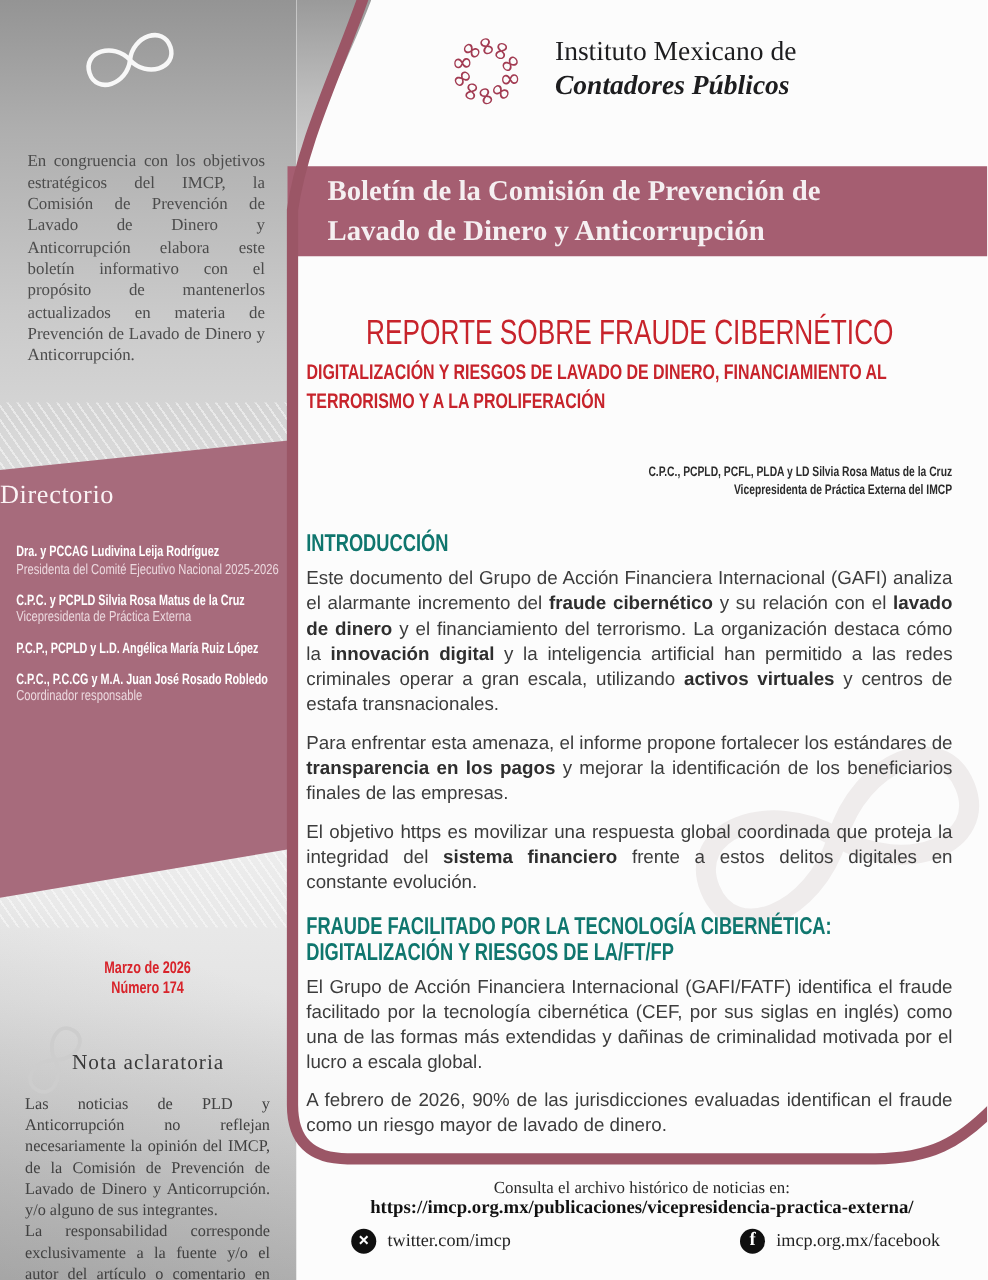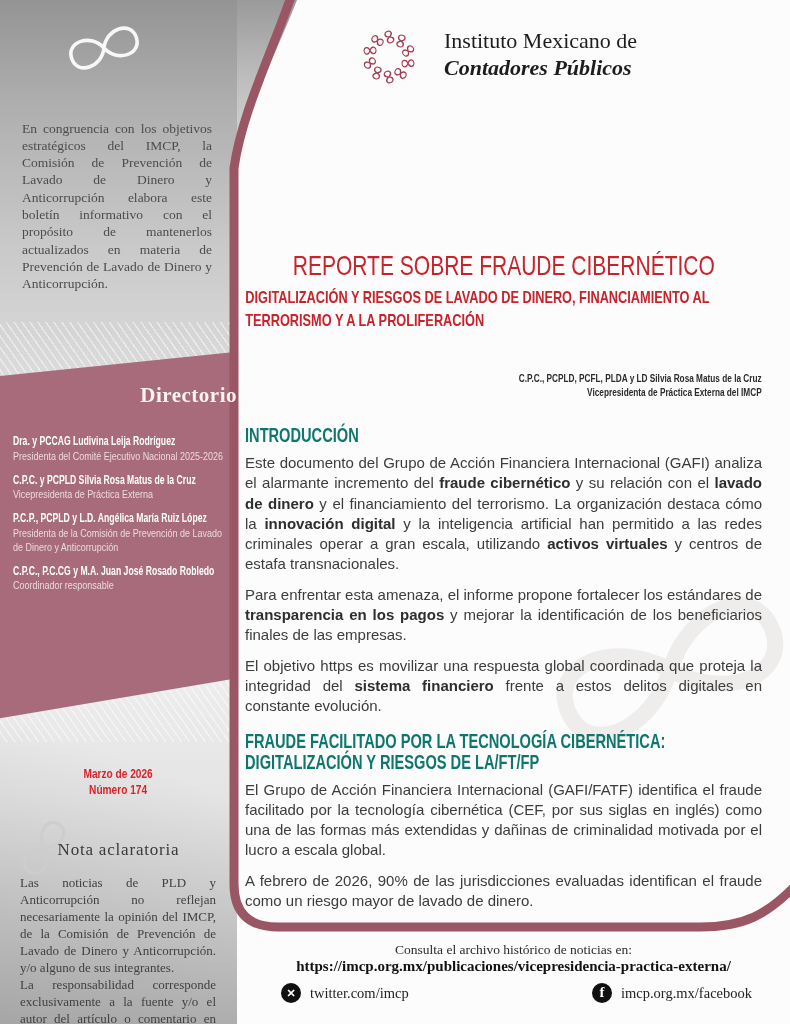--- a/index.html
+++ b/index.html
@@ -18,22 +18,22 @@
   .stripeB{top:672px;height:70px;}
   .maroon-block{left:0;top:348px;width:237px;height:372px;background:#a76b7c;z-index:0;
     clip-path:polygon(0 7.5%,100% 1%,100% 88.8%,0 99.5%);}
   .wedge{left:237px;top:0;width:60px;height:140px;z-index:0;
     background:linear-gradient(180deg,#9a9a9a 0%,#bdbdbd 55%,#d2d2d2 100%);
     clip-path:path('M0 140 L0 0 L60 0 C40 52 14 102 0 140 Z');}
 
   .intro{left:22px;top:106px;width:190px;z-index:3;
     font-family:"Liberation Serif",serif;font-size:13.5px;line-height:17.3px;color:#4c4c4c;
     text-align:justify;}
-  .dir-title{left:0;top:383px;width:237px;text-align:right;z-index:3;
-    font-family:"Liberation Serif",serif;font-weight:bold;font-size:21px;color:#fbf3f5;letter-spacing:.5px;}
+  .dir-title{left:0;top:383px;width:237px;text-align:left;z-index:3;
+    font-family:"Liberation Serif",serif;font-weight:normal;font-size:21px;color:#fbf3f5;letter-spacing:.5px;}
   .dir-entries{left:13px;top:434px;width:214px;z-index:3;color:#fff;}
   .dir-entry{margin-bottom:10px;}
   .dir-name{font-weight:bold;font-size:12px;line-height:14.5px;}
   .dir-role{font-size:11.5px;line-height:14px;color:#ecd9df;}
   .issue{left:0;top:766px;width:237px;text-align:center;z-index:3;
     font-weight:bold;font-size:13.5px;line-height:15.5px;color:#d8232a;}
   .nota-title{left:0;top:840px;width:237px;text-align:center;z-index:3;
     font-family:"Liberation Serif",serif;font-size:17px;color:#3a3a3a;letter-spacing:.8px;}
   .disclaimer{left:20px;top:874px;width:196px;z-index:3;
     font-family:"Liberation Serif",serif;font-size:13px;line-height:17px;color:#414141;text-align:justify;}
@@ -122,21 +122,20 @@
       <div class="dir-entry">
         <div class="dir-name"><span class="cx72">Dra. y PCCAG Ludivina Leija Rodríguez</span></div>
         <div class="dir-role"><span class="cx78">Presidenta del Comité Ejecutivo Nacional 2025-2026</span></div>
       </div>
       <div class="dir-entry">
         <div class="dir-name"><span class="cx72">C.P.C. y PCPLD Silvia Rosa Matus de la Cruz</span></div>
         <div class="dir-role"><span class="cx78">Vicepresidenta de Práctica Externa</span></div>
       </div>
       <div class="dir-entry">
         <div class="dir-name"><span class="cx72">P.C.P., PCPLD y L.D. Angélica María Ruiz López</span></div>
-        <div class="dir-role"><span class="cx78">Presidenta de la Comisión de Prevención de Lavado de Dinero y Anticorrupción</span></div>
       </div>
       <div class="dir-entry">
         <div class="dir-name"><span class="cx72">C.P.C., P.C.CG y M.A. Juan José Rosado Robledo</span></div>
         <div class="dir-role"><span class="cx78">Coordinador responsable</span></div>
       </div>
     </div>
 
   <div class="abs issue">
     <span class="cxc75"><span>Marzo de 2026</span><br>
     <span>Número 174</span></span>
@@ -167,20 +166,24 @@
       <text transform="rotate(288) translate(0,-20) rotate(68)" dy="6">∞</text>
       <text transform="rotate(324) translate(0,-20) rotate(68)" dy="6">∞</text>
     </g>
   </svg>
 
   <div class="abs inst">
     <div class="inst-l1">Instituto Mexicano de</div>
     <div class="inst-l2">Contadores Públicos</div>
   </div>
 
+  <div class="abs banner">
+    <div>Boletín de la Comisión de Prevención de</div>
+    <div>Lavado de Dinero y Anticorrupción</div>
+  </div>
 
   <div class="abs content">
     <h1 class="art-title"><span class="cxc75">REPORTE SOBRE FRAUDE CIBERNÉTICO</span></h1>
     <div class="art-subtitle"><span class="cxc75">DIGITALIZACIÓN Y RIESGOS DE LAVADO DE DINERO, FINANCIAMIENTO AL TERRORISMO Y A LA PROLIFERACIÓN</span></div>
     <div class="author">
       <span class="cxr75">
         <span>C.P.C., PCPLD, PCFL, PLDA y LD Silvia Rosa Matus de la Cruz</span><br>
         <span>Vicepresidenta de Práctica Externa del IMCP</span>
       </span>
     </div>

